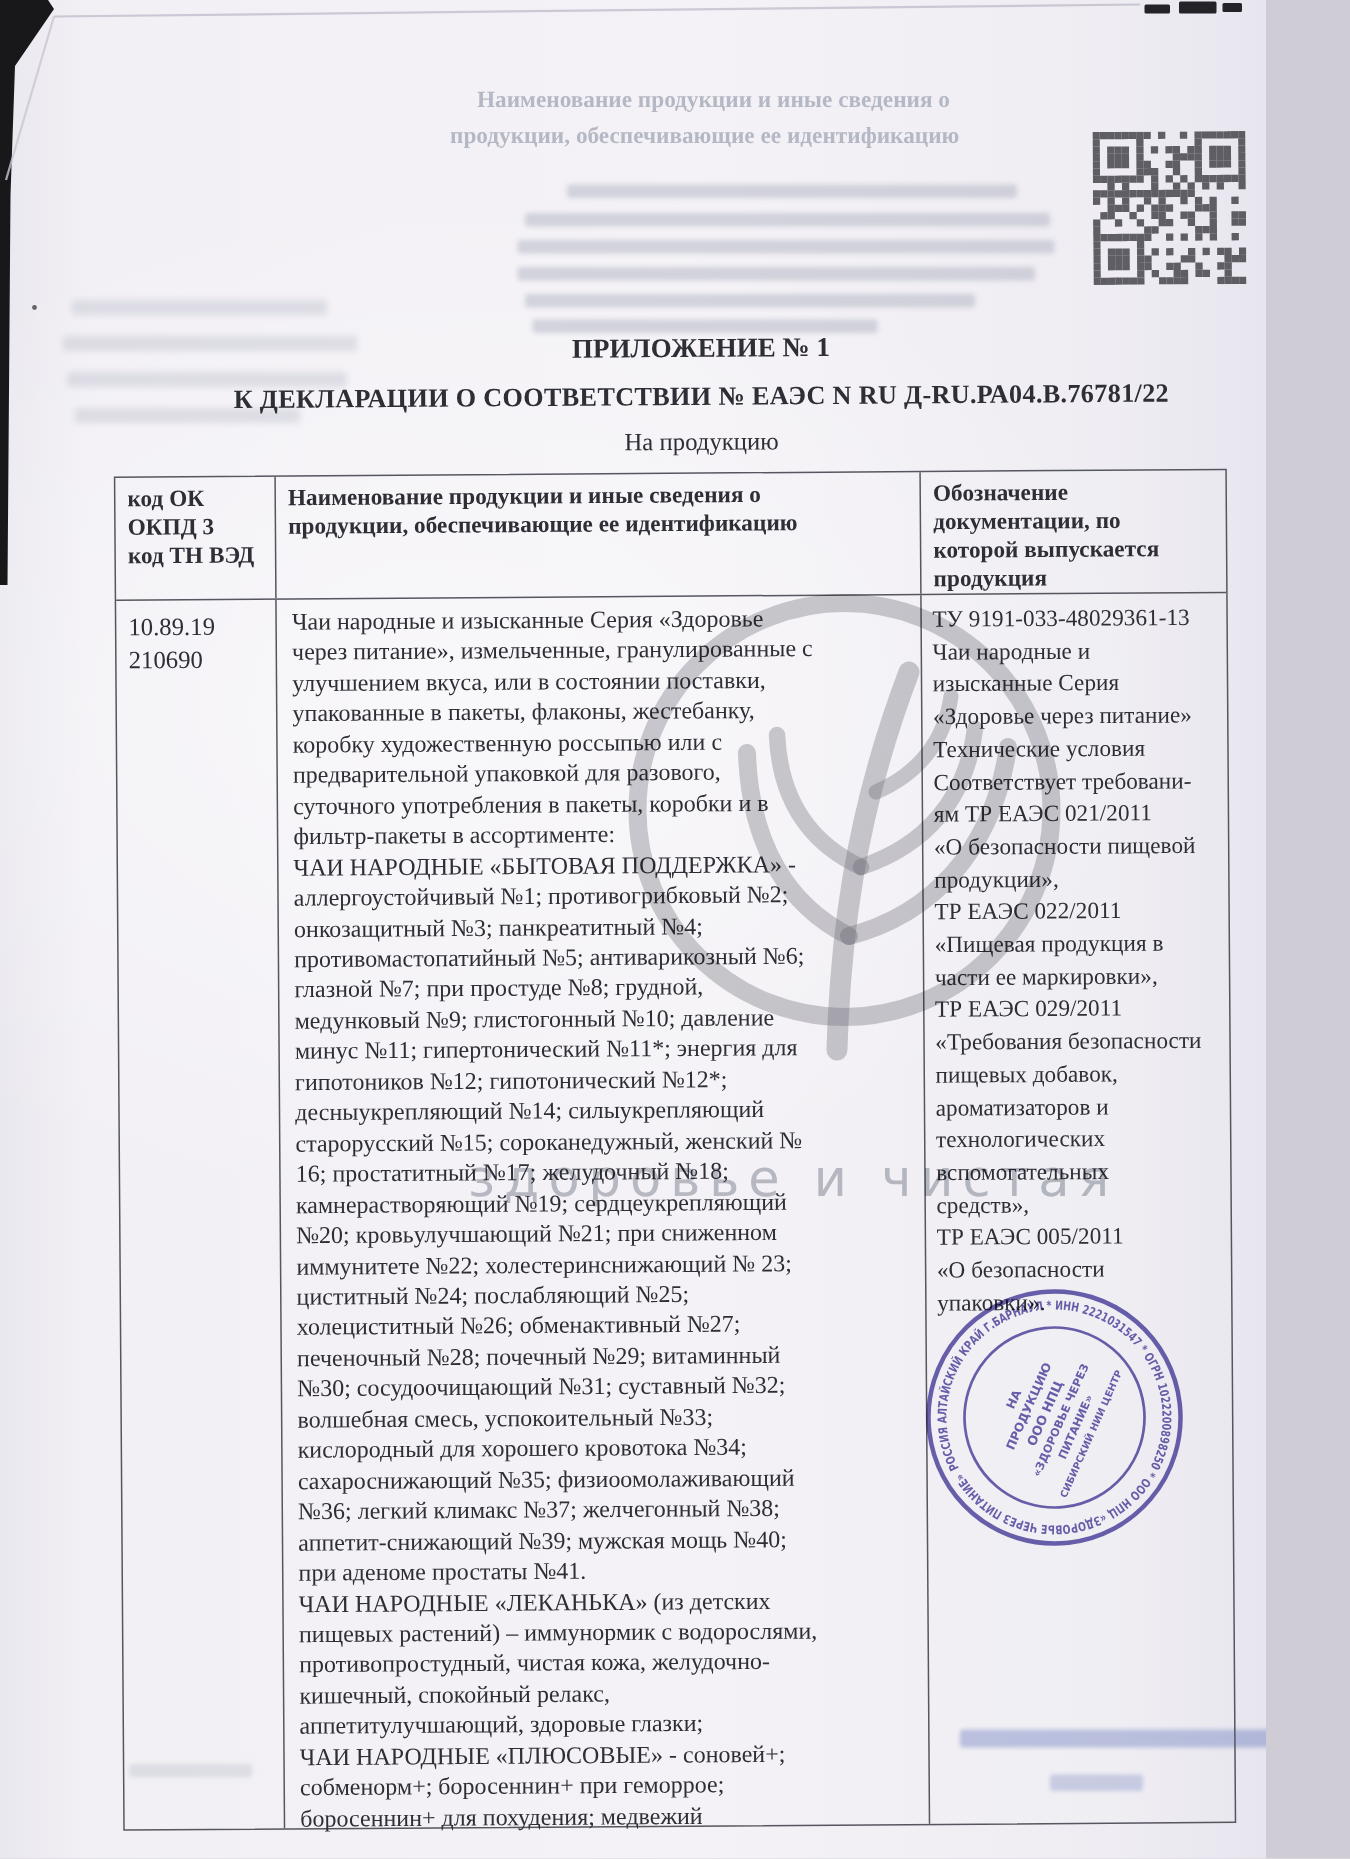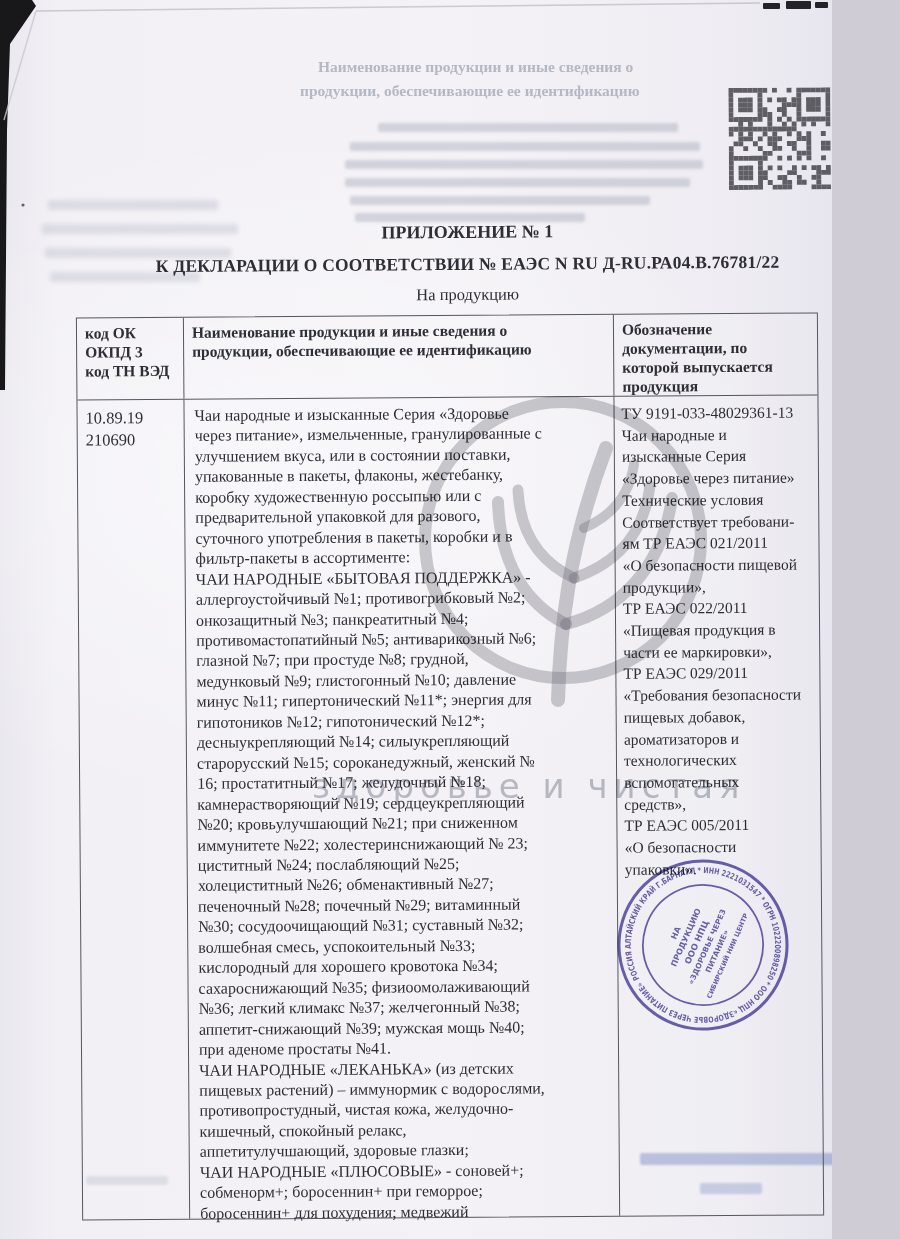--- a/index.html
+++ b/index.html
@@ -2,21 +2,21 @@
 <html><head>
 <meta charset="utf-8">
 <style>
   html,body{margin:0;padding:0;background:#cfccd6;}
   .page{
     position:relative;width:832px;height:1239px;overflow:hidden;
     background:
       radial-gradient(ellipse 700px 500px at 35% 38%, rgba(255,255,255,.45), rgba(255,255,255,0) 70%),
       linear-gradient(90deg,#eae8ef 0%,#f2f0f5 7%,#f4f2f6 55%,#efedf3 88%,#e7e5ee 100%),
       #f0eef3;
-    font-family:"Liberation Serif", serif;color:#2e2e36;
+    font-family:"Liberation Serif", serif;color:#2e2e36;padding-left:12px;
   }
   .doc{position:absolute;inset:0;transform:rotate(-0.4deg);transform-origin:450px 620px;z-index:2;}
   
   .title-block{position:absolute;left:40px;top:0;width:860px;text-align:center;}
   .t1{position:absolute;left:0;top:222px;width:100%;font-weight:bold;font-size:18px;}
   .t2{position:absolute;left:0;top:254px;width:100%;font-weight:bold;font-size:17.5px;letter-spacing:.2px;}
   .t3{position:absolute;left:0;top:285px;width:100%;font-size:16.5px;}
   
   .table{position:absolute;left:78px;top:315px;width:742px;height:903px;border:1.4px solid #565660;display:flex;flex-direction:column;box-sizing:border-box;background:rgba(255,255,255,.06);}
   .thead{display:flex;border-bottom:1.4px solid #565660;height:82px;box-sizing:border-box;}

